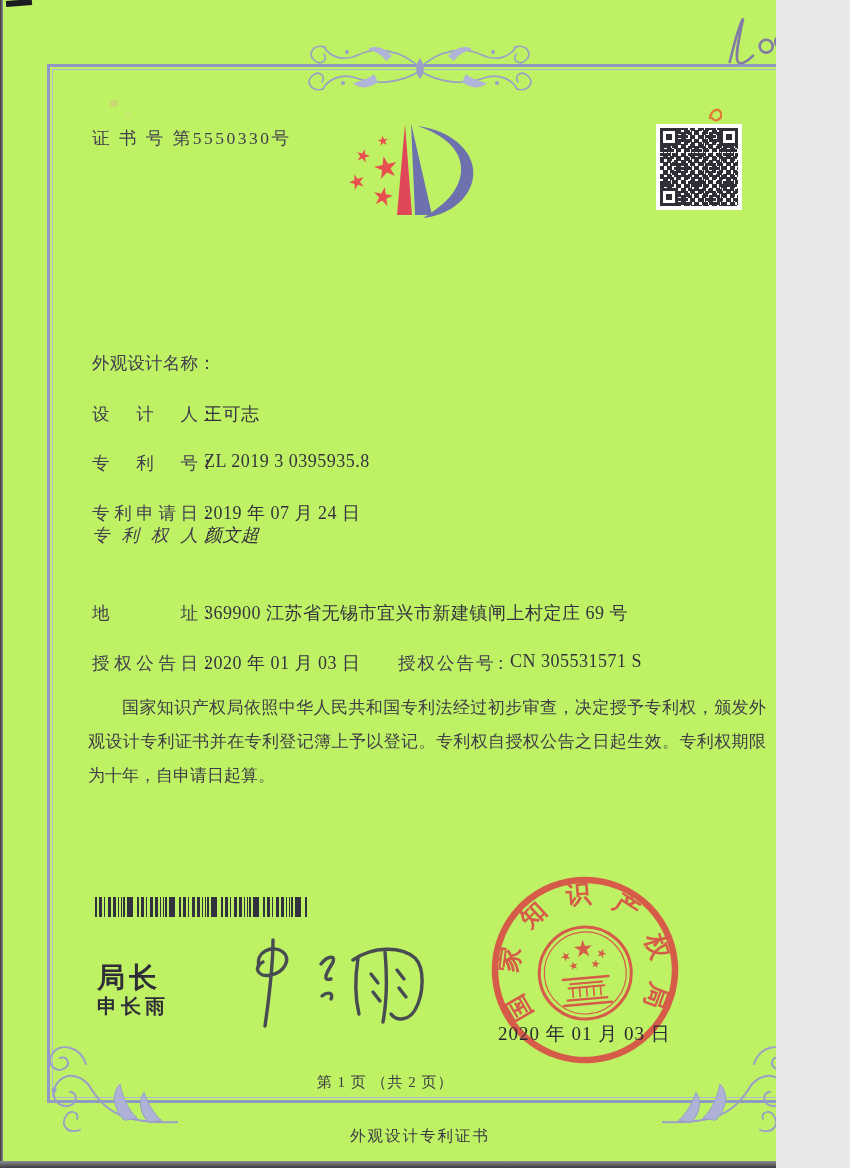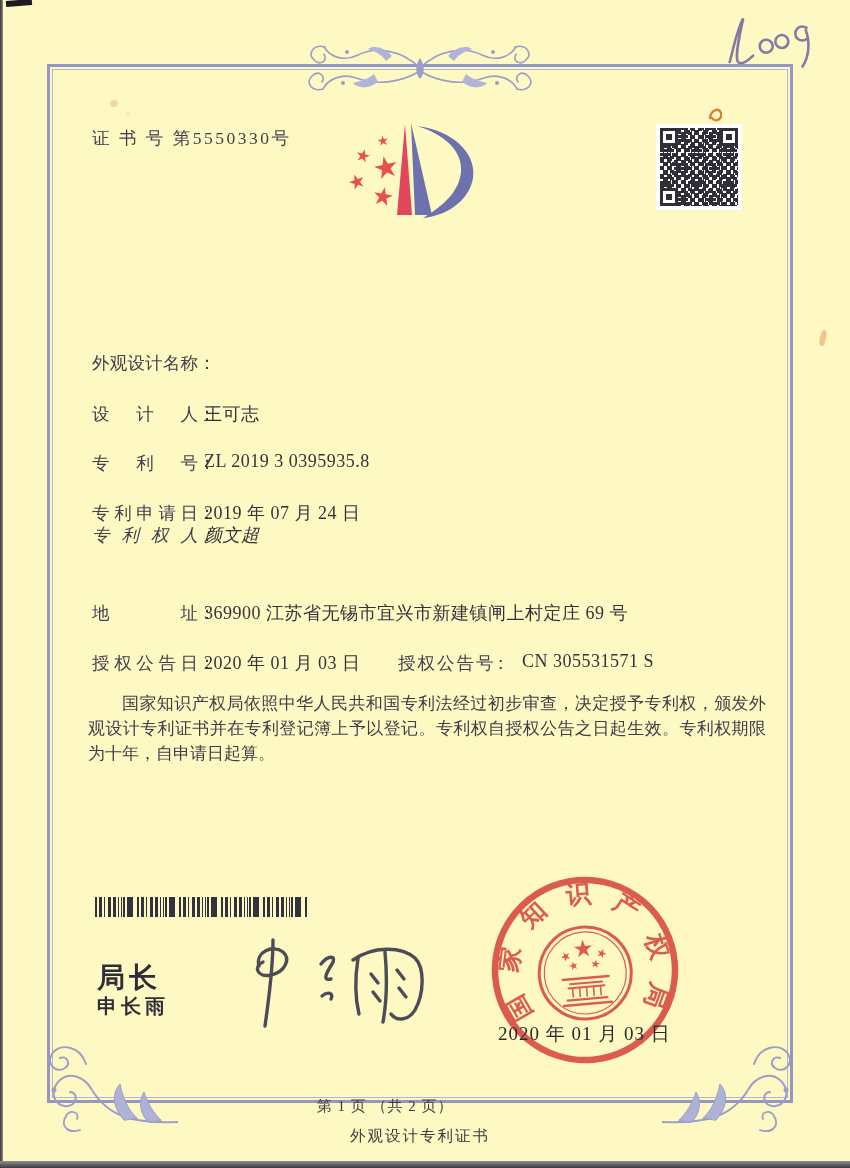--- a/index.html
+++ b/index.html
@@ -1,19 +1,19 @@
 <!DOCTYPE html>
 <html><head>
 <meta charset="utf-8">
 <style>
   * { margin:0; padding:0; box-sizing:border-box; }
   html,body { background:#e8e8e8; }
   .page {
-    position:relative; width:850px; height:1168px;
-    background:#fef9c3; overflow:hidden;
+    position:relative; width:776px; height:1168px;
+    background:#bef264; overflow:hidden;
     font-family:"Liberation Serif","DejaVu Serif",serif;
     color:#3a3744;
   }
   
   .scan-left { position:absolute; left:0; top:0; width:3px; height:1168px;
     background:linear-gradient(90deg,#35353a,#8d8d92); }
   .scan-bottom { position:absolute; left:0; top:1161px; width:850px; height:7px;
     background:linear-gradient(180deg,#8d8d92,#3c3c40); }
   .scan-notch { position:absolute; left:6px; top:0; width:26px; height:6px;
     background:#1c1c20; transform:rotate(-4deg); }
@@ -54,43 +54,43 @@
 
   .field-row { position:absolute; left:92px; width:670px; height:26px;
     font-size:18px; white-space:nowrap; color:#3a3744; }
   .flabel { display:inline-block; width:106px; font-size:17.5px;
     text-align:justify; text-align-last:justify; text-justify:inter-character;
     vertical-align:top; color:#423e4e; }
   .fcolon { display:inline-block; color:#423e4e; }
   .fvalue { position:absolute; left:112px; top:0; letter-spacing:.5px; color:#35323e; }
   .flabel2 { position:absolute; left:306px; top:0; font-size:17.5px;
     letter-spacing:2px; color:#423e4e; }
-  .fvalue2 { position:absolute; left:430px; top:0; letter-spacing:.5px; color:#35323e;text-align:center; }
+  .fvalue2 { position:absolute; left:418px; top:0; letter-spacing:.5px; color:#35323e;text-align:center; }
 
   .body-text { position:absolute; left:88px; top:691px; width:678px;
-    font-size:17px; line-height:25px; color:#3f3b47; text-align:justify; }
+    font-size:17px; line-height:34px; color:#3f3b47; text-align:justify; }
   .body-text p { text-indent:2em; }
 
   .barcode { position:absolute; left:95px; top:897px; width:214px; height:20px;
     background-image:
       repeating-linear-gradient(90deg,#32323e 0 2px,transparent 2px 4px,#32323e 4px 7px,transparent 7px 9px,#32323e 9px 10px,transparent 10px 14px),
       repeating-linear-gradient(90deg,transparent 0 5px,#32323e 5px 6px,transparent 6px 13px,#32323e 13px 16px,transparent 16px 21px); }
 
   .director-title { position:absolute; left:97px; top:959px; font-size:28px;
     font-weight:600; letter-spacing:4px; color:#2f2d38; }
   .director-name { position:absolute; left:97px; top:993px; font-size:20px;
     font-weight:700; letter-spacing:4px; color:#2f2d38; }
   .signature { position:absolute; left:225px; top:936px; }
 
   .seal { position:absolute; left:487px; top:872px; }
   .seal-date { position:absolute; left:498px; top:1021px; width:170px;
     font-size:19px; letter-spacing:1px; color:#2b2a32; white-space:nowrap; z-index:5; }
 
   .page-info { position:absolute; left:300px; top:1073px; width:170px;
-    text-align:center; font-size:15px; letter-spacing:1px; color:#3c3a44;margin-top:24px; }
+    text-align:center; font-size:15px; letter-spacing:1px; color:#3c3a44; }
   .back-note { position:absolute; left:47px; top:1126px; width:746px;
     text-align:center; font-size:15.5px; letter-spacing:2px; color:#3c3a44; }
 </style>
 </head>
 <body>
 
 <div class="page">
 
   <div class="scan-left"></div>
   <div class="scan-bottom"></div>

